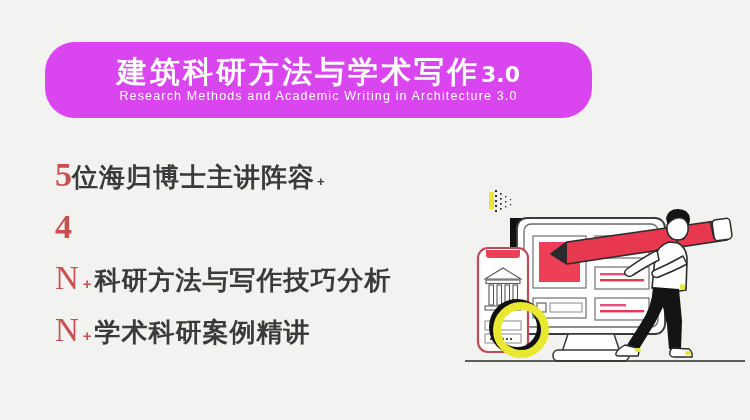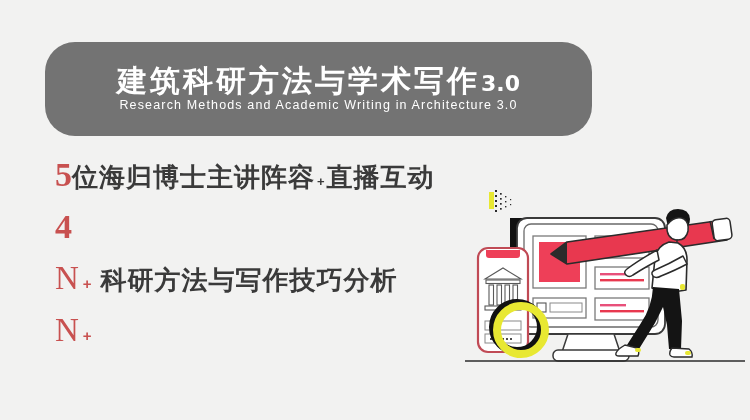--- a/index.html
+++ b/index.html
@@ -8,22 +8,22 @@
     background:#f2f2f1;
     font-family:"Liberation Sans", sans-serif;
     position:relative;
     overflow:hidden;
   }
 
   
   #title-banner{
     position:absolute;
     left:45px; top:42px;
-    width:547px; height:94px;
-    background:#737373;
+    width:547px; height:76px;
+    background:#d946ef;
     border-radius:30px;
     display:flex;
     flex-direction:column;
     align-items:center;
     justify-content:center;
   }
   #main-title{
     color:#ffffff;
     font-family:"DejaVu Sans","Liberation Sans",sans-serif;
     font-weight:bold;
@@ -90,21 +90,21 @@
     white-space:nowrap;
   }
   .bullet-sep{
     color:#3a3a3a;
     font-size:13px;
     font-weight:bold;
     margin:0 2px;
     line-height:1;
     flex:none;
   }
-  .bullet-row.indent .bullet-text{ margin-left:6px; }
+  .bullet-row.indent .bullet-text{ }
 
   
   #illustration{
     position:absolute;
     left:455px; top:180px;
     width:295px; height:200px;
   }
   #illustration svg{ display:block; }
 </style>
 </head>
@@ -117,36 +117,36 @@
   </div>
   <div id="subtitle">Research Methods and Academic Writing in Architecture 3.0</div>
 </div>
 
 <div id="bullet-list">
 
   <div class="bullet-row">
     <span class="bullet-marker">5</span>
     <span class="bullet-text">位海归博士主讲阵容</span>
     <span class="bullet-sep">+</span>
-    <span class="bullet-text">直播互动</span>
   </div>
 
   <div class="bullet-row">
     <span class="bullet-marker">4</span>
   </div>
 
   <div class="bullet-row indent">
     <span class="bullet-marker letter">N</span>
     <span class="bullet-plus">+</span>
     <span class="bullet-text">科研方法与写作技巧分析</span>
   </div>
 
   <div class="bullet-row indent">
     <span class="bullet-marker letter">N</span>
     <span class="bullet-plus">+</span>
+    <span class="bullet-text">学术科研案例精讲</span>
   </div>
 
 </div>
 
 <div id="illustration">
 <svg width="295" height="200" viewBox="0 0 295 200" xmlns="http://www.w3.org/2000/svg">
 
   <g>
     <rect x="34" y="12" width="5" height="17" fill="#e8e832"></rect>
     <g fill="#2b2b2b">

